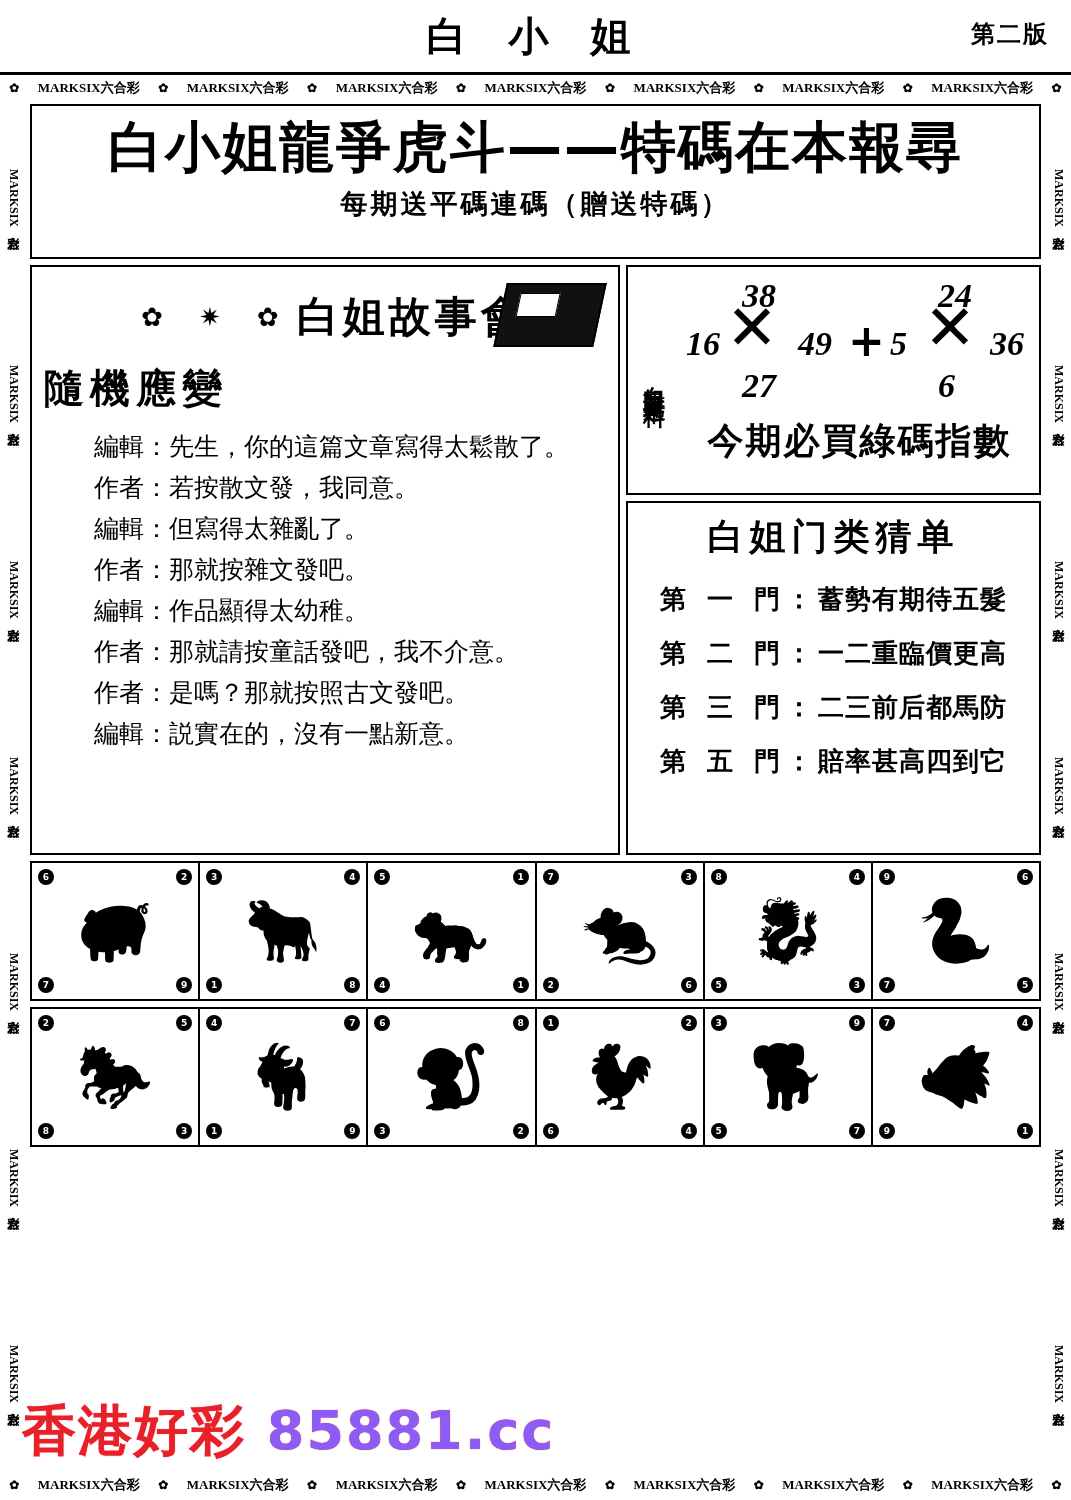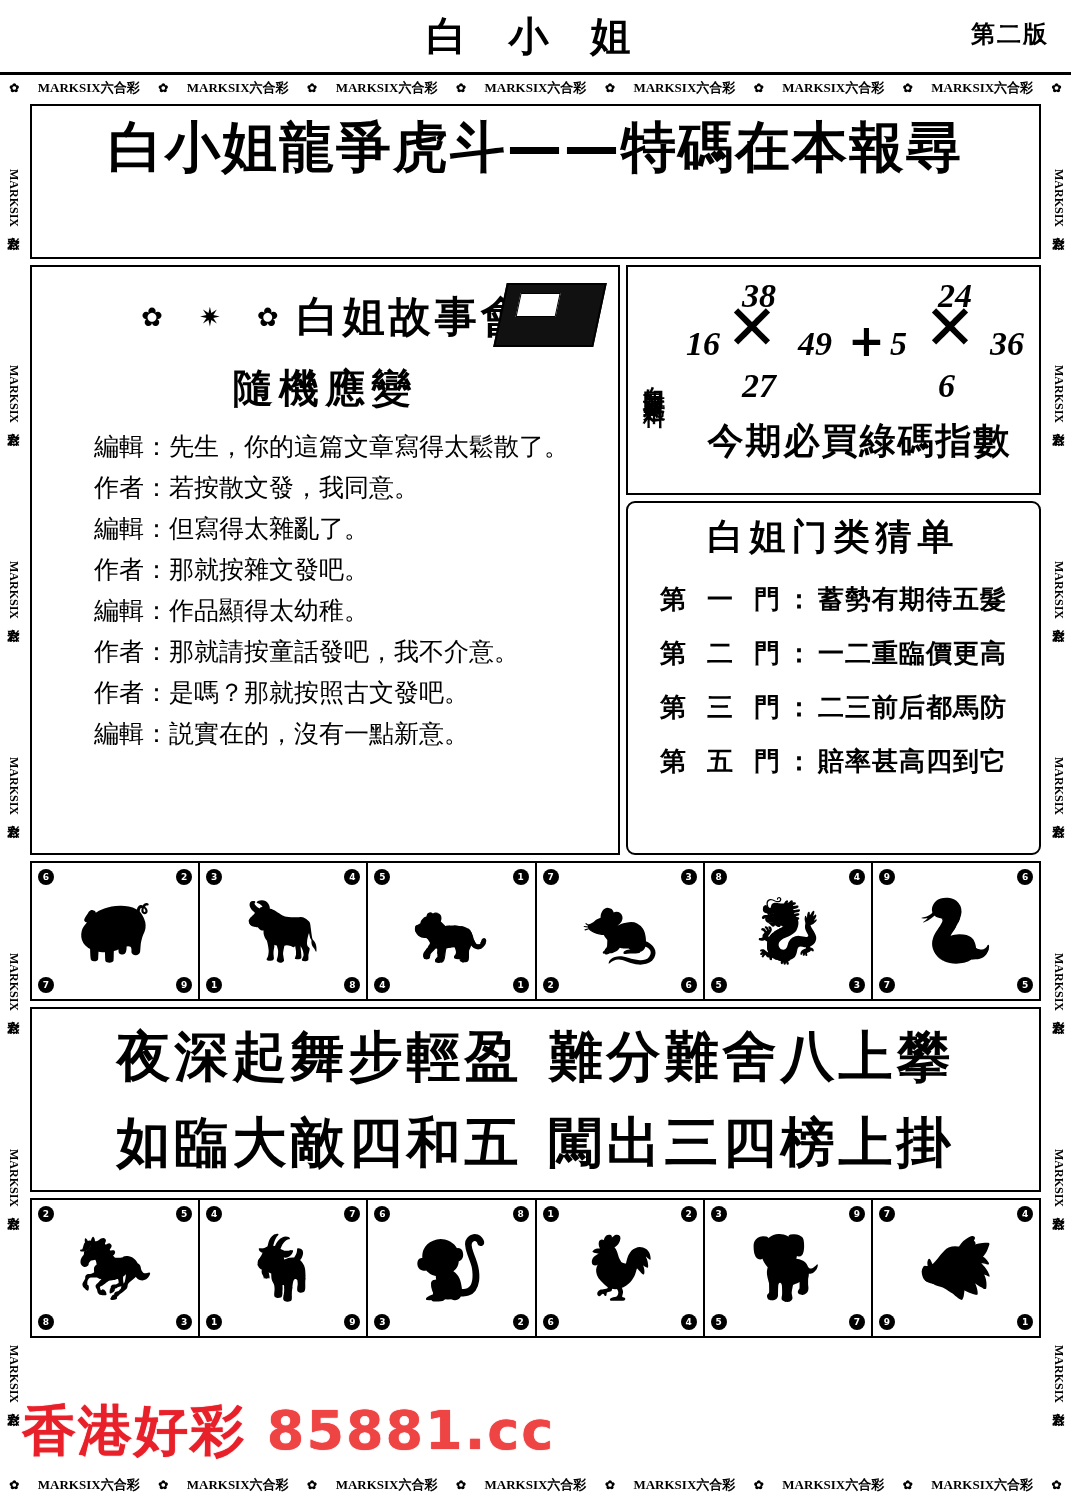--- a/index.html
+++ b/index.html
@@ -99,21 +99,21 @@
     position:absolute;right:6px;top:8px;
     width:96px;height:60px;background:#111;
     transform:skewX(-12deg);
     border:2px solid #000;
   }
   .book::after{
     content:"";position:absolute;left:14px;top:8px;width:38px;height:22px;
     background:#fff;border:1px solid #000;
   }
   .story-title{
-    text-align:center;font-size:40px;font-weight:bold;letter-spacing:6px;
+    font-size:40px;font-weight:bold;letter-spacing:6px;
     margin:2px 0 10px 0;
   }
   .story-body{
     font-size:25px;line-height:41px;text-align:justify;
     font-family:"DejaVu Sans",sans-serif;
   }
   .story-body p{margin:0;text-indent:2em;}
 
   
   .numbox{height:230px;position:relative;display:flex;}
@@ -127,21 +127,21 @@
   .numarea{position:relative;height:150px;}
   .num{position:absolute;font-size:34px;font-weight:bold;font-family:"Liberation Serif",serif;font-style:italic;}
   .xmark{position:absolute;font-size:62px;font-weight:bold;line-height:1;}
   .plus{position:absolute;font-size:44px;font-weight:bold;}
   .numbox-foot{
     text-align:center;font-size:36px;font-weight:bold;letter-spacing:2px;
     border-top:0;
   }
 
   
-  .gatebox{flex:1;margin-top:6px;padding:6px 10px;box-sizing:border-box;border-radius:9px;}
+  .gatebox{flex:1;margin-top:6px;padding:6px 10px;box-sizing:border-box;}
   .gate-title{
     text-align:center;font-size:36px;font-weight:bold;letter-spacing:6px;
     font-family:"DejaVu Sans",sans-serif;
     margin:4px 0 10px 0;
   }
   .gate-row{
     font-size:26px;font-weight:bold;letter-spacing:1px;
     line-height:54px;white-space:nowrap;
     font-family:"DejaVu Sans",sans-serif;
     text-align:center;
@@ -182,21 +182,21 @@
   
   .watermark{
     position:absolute;left:22px;bottom:32px;
     font-size:54px;font-weight:bold;
     color:#e8202a;
     letter-spacing:2px;
     font-family:"DejaVu Sans",sans-serif;
     text-shadow:0 0 1px #e8202a;
     z-index:40;
   }
-  .watermark .site{color:#ef4444;}
+  .watermark .site{color:#8b5cf6;}
 </style>
 </head>
 <body>
 
 <div class="page">
 
   <div class="top-header">
     <div class="masthead">白 小 姐</div>
     <div class="edition">第二版</div>
   </div>
@@ -254,20 +254,21 @@
     <span class="vert">MARKSIX六合彩</span>
     <span class="vert">MARKSIX六合彩</span>
     <span class="vert">MARKSIX六合彩</span>
     <span class="vert">MARKSIX六合彩</span>
   </div>
 
   <div class="content">
 
     <div class="box banner">
       <div class="banner-title">白小姐龍爭虎斗——特碼在本報尋</div>
+      <div class="banner-sub">每期送平碼連碼（贈送特碼）</div>
     </div>
 
     <div class="mid">
 
       <div class="box mid-left">
         <div class="story-head">
           <span class="flower">✿</span>
           <span class="flower">✷</span>
           <span class="flower">✿</span>
           <span class="story-logo">白姐故事會</span>
@@ -367,28 +368,20 @@
       </div>
       <div class="acell">
         <span class="dot tl">9</span>
         <span class="dot tr">6</span>
         <span class="dot bl">7</span>
         <span class="dot br">5</span>
         <span class="ani">🐍</span>
       </div>
     </div>
 
-    <div class="box poem">
-      <div class="poem-line">
-        <span>夜深起舞步輕盈</span><span class="gap"></span><span>難分難舍八上攀</span>
-      </div>
-      <div class="poem-line">
-        <span>如臨大敵四和五</span><span class="gap"></span><span>闖出三四榜上掛</span>
-      </div>
-    </div>
 
     <div class="animals">
       <div class="acell">
         <span class="dot tl">2</span>
         <span class="dot tr">5</span>
         <span class="dot bl">8</span>
         <span class="dot br">3</span>
         <span class="ani">🐎</span>
       </div>
       <div class="acell">

